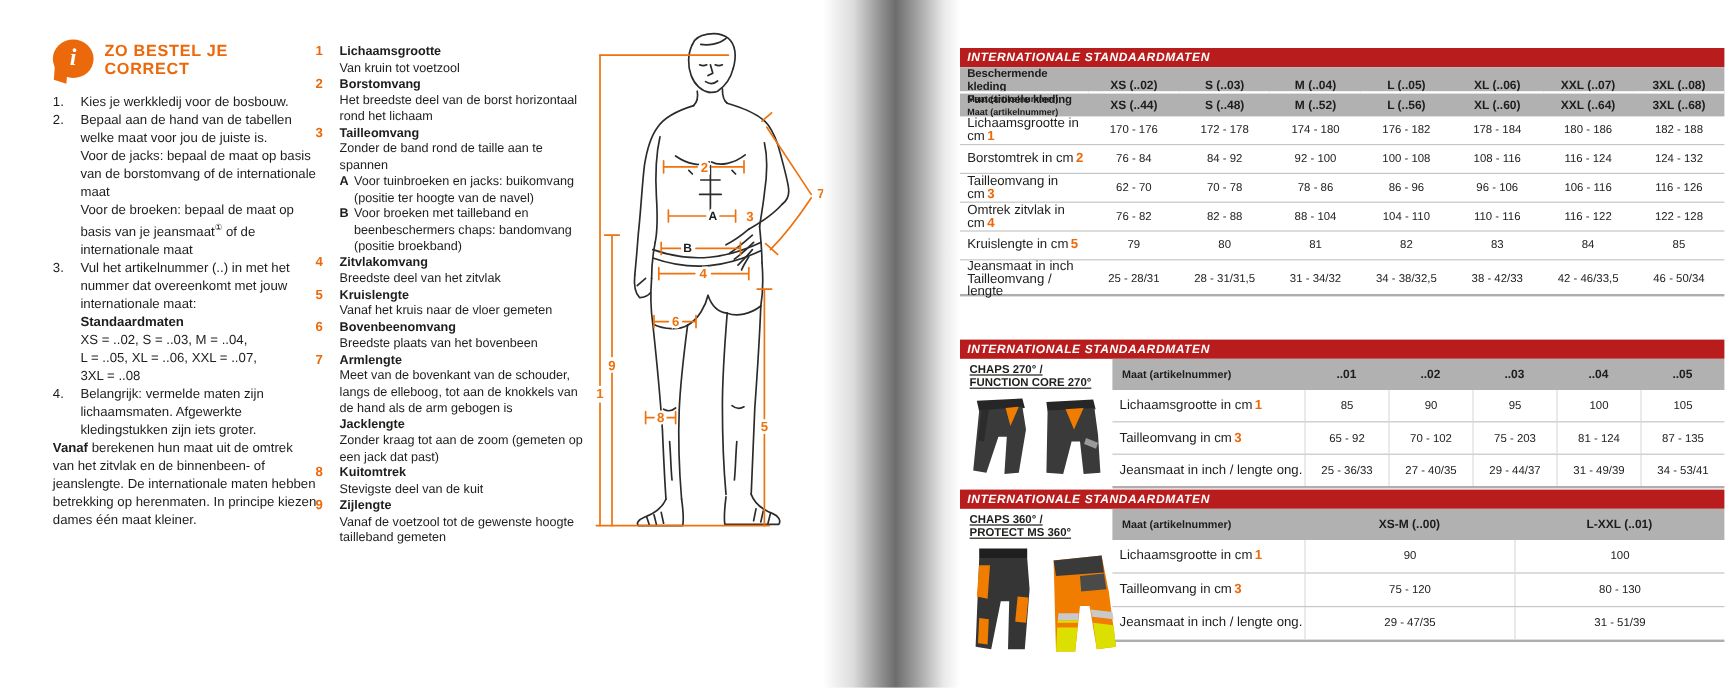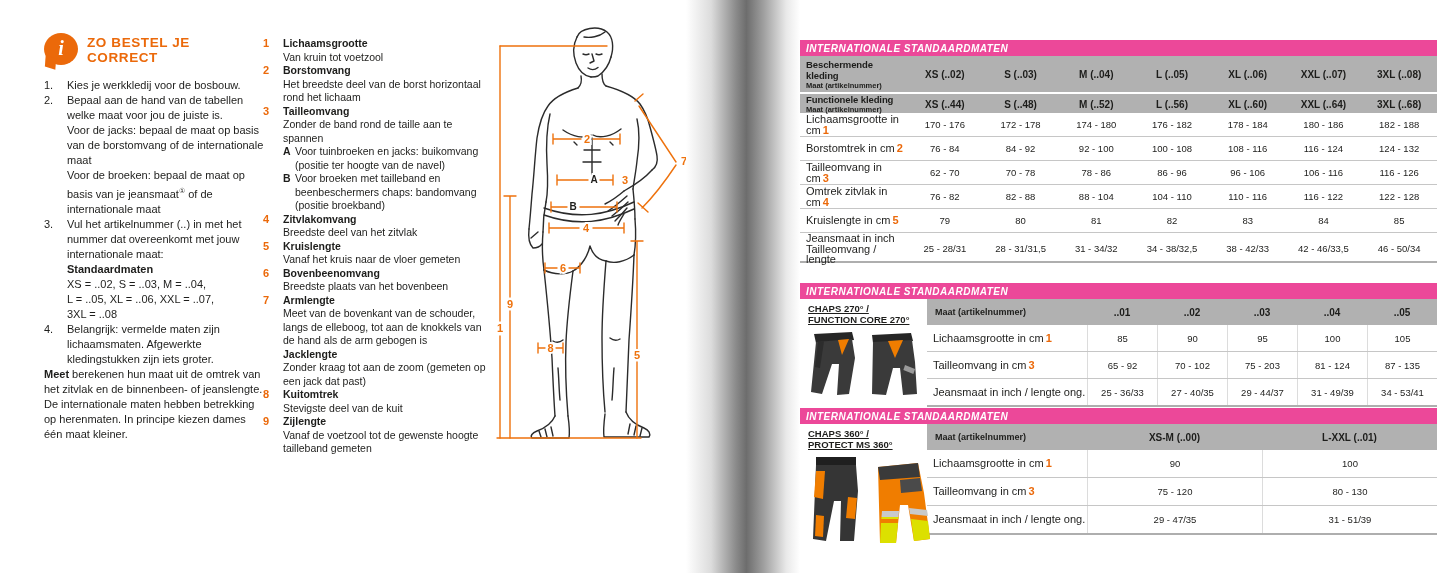--- a/index.html
+++ b/index.html
@@ -58,30 +58,30 @@
   .mlabel{font:700 11px "Liberation Sans", sans-serif;fill:#ee720d;text-anchor:middle;
           paint-order:stroke;stroke:#ffffff;stroke-width:4px;}
   .mlabel.dark{fill:#1d1d1b;font-size:10px;}
 
   
   .rtable{width:637px;}
   .t1{left:800px;top:40px;}
   .t2{left:800px;top:283px;height:125px;}
   .t3{left:800px;top:408px;height:130px;}
   .bar{
-    height:16px;background:#ec4899;color:#ffffff;display:flex;align-items:center;
+    height:16px;background:#b91c1c;color:#ffffff;display:flex;align-items:center;
     font-style:italic;font-weight:700;font-size:10px;letter-spacing:.5px;padding-left:6px;
     box-sizing:border-box;
   }
   .t1-grid{display:grid;grid-template-columns:107px repeat(7,1fr);}
   .t2-grid{display:grid;grid-template-columns:160px repeat(5,1fr);}
   .t3-grid{display:grid;grid-template-columns:160px repeat(2,1fr);}
 
   .hrow{background:#b1b1b1;align-items:center;}
-  .t1 .hrow1{height:36px;}
+  .t1 .hrow1{height:20px;}
   .t1 .hrow2{height:21px;}
   .hlabel{padding-left:6px;}
   .hlabel-main{font-weight:700;font-size:9.5px;letter-spacing:-.1px;line-height:11px;}
   .hlabel-sub{font-weight:700;font-size:7.5px;line-height:9px;}
   .hcell{text-align:center;font-weight:700;font-size:10px;align-self:center;}
   .t1 .hrow2 .hcell, .t1 .hrow2 .hlabel{border-top:2px solid #ffffff;height:100%;
       display:flex;flex-direction:column;justify-content:center;box-sizing:border-box;}
   .t1 .hrow2 .hcell{display:flex;align-items:center;justify-content:center;}
 
   .trow{border-bottom:1px solid #c6c6c6;align-items:center;}
@@ -136,21 +136,21 @@
         <div>XS = ..02, S = ..03, M = ..04,</div>
         <div>L = ..05, XL = ..06, XXL = ..07,</div>
         <div>3XL = ..08</div>
       </div>
     </div>
     <div class="intro-item">
       <span class="inum">4.</span>
       <div class="itext">Belangrijk: vermelde maten zijn lichaamsmaten. Afgewerkte kledingstukken zijn iets groter.</div>
     </div>
   </div>
-  <p class="dames"><b>Meet</b><span> berekenen hun maat uit de omtrek van het zitvlak en de binnenbeen- of jeanslengte. De internationale maten hebben betrekking op herenmaten. In principe kiezen dames één maat kleiner.</span></p>
+  <p class="dames"><b>Vanaf</b><span> berekenen hun maat uit de omtrek van het zitvlak en de binnenbeen- of jeanslengte. De internationale maten hebben betrekking op herenmaten. In principe kiezen dames één maat kleiner.</span></p>
 </div>
 
 <div class="abs measure-col">
   <div class="m-item">
     <span class="m-num">1</span>
     <div class="m-body">
         <div class="m-title">Lichaamsgrootte</div>
       <div>Van kruin tot voetzool</div>
       </div>
   </div>

